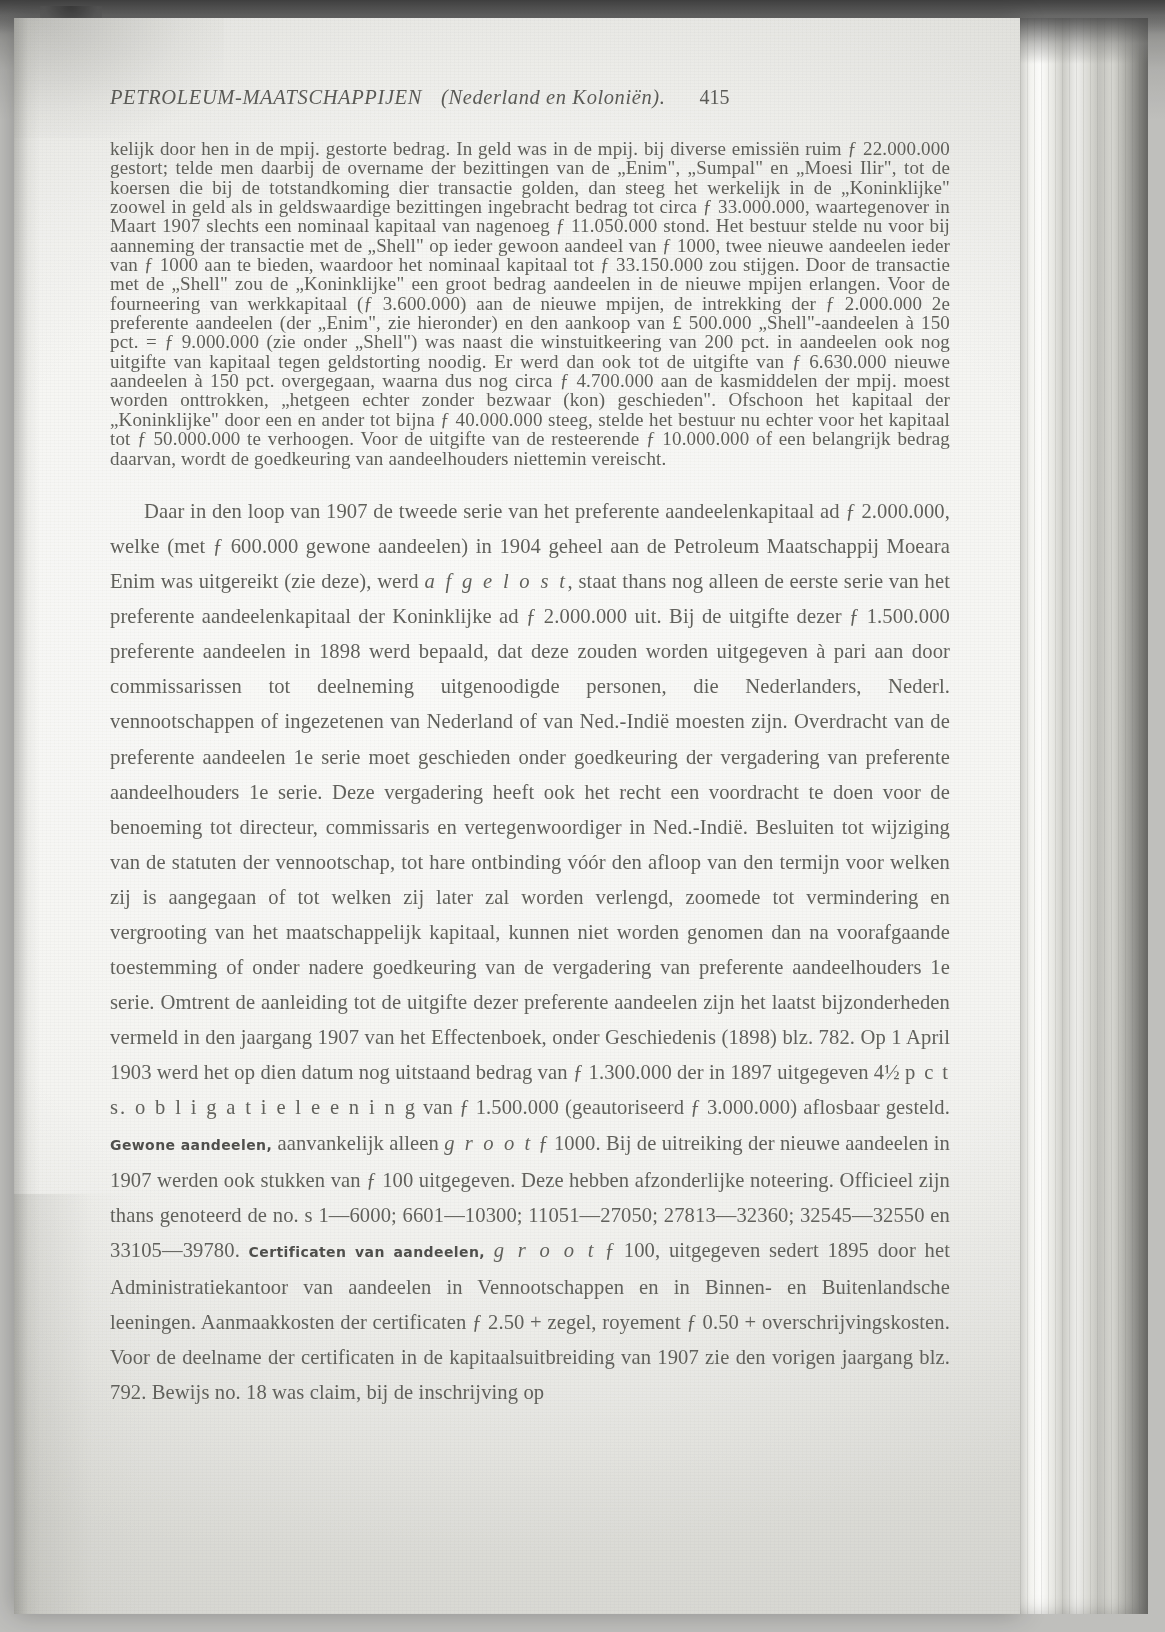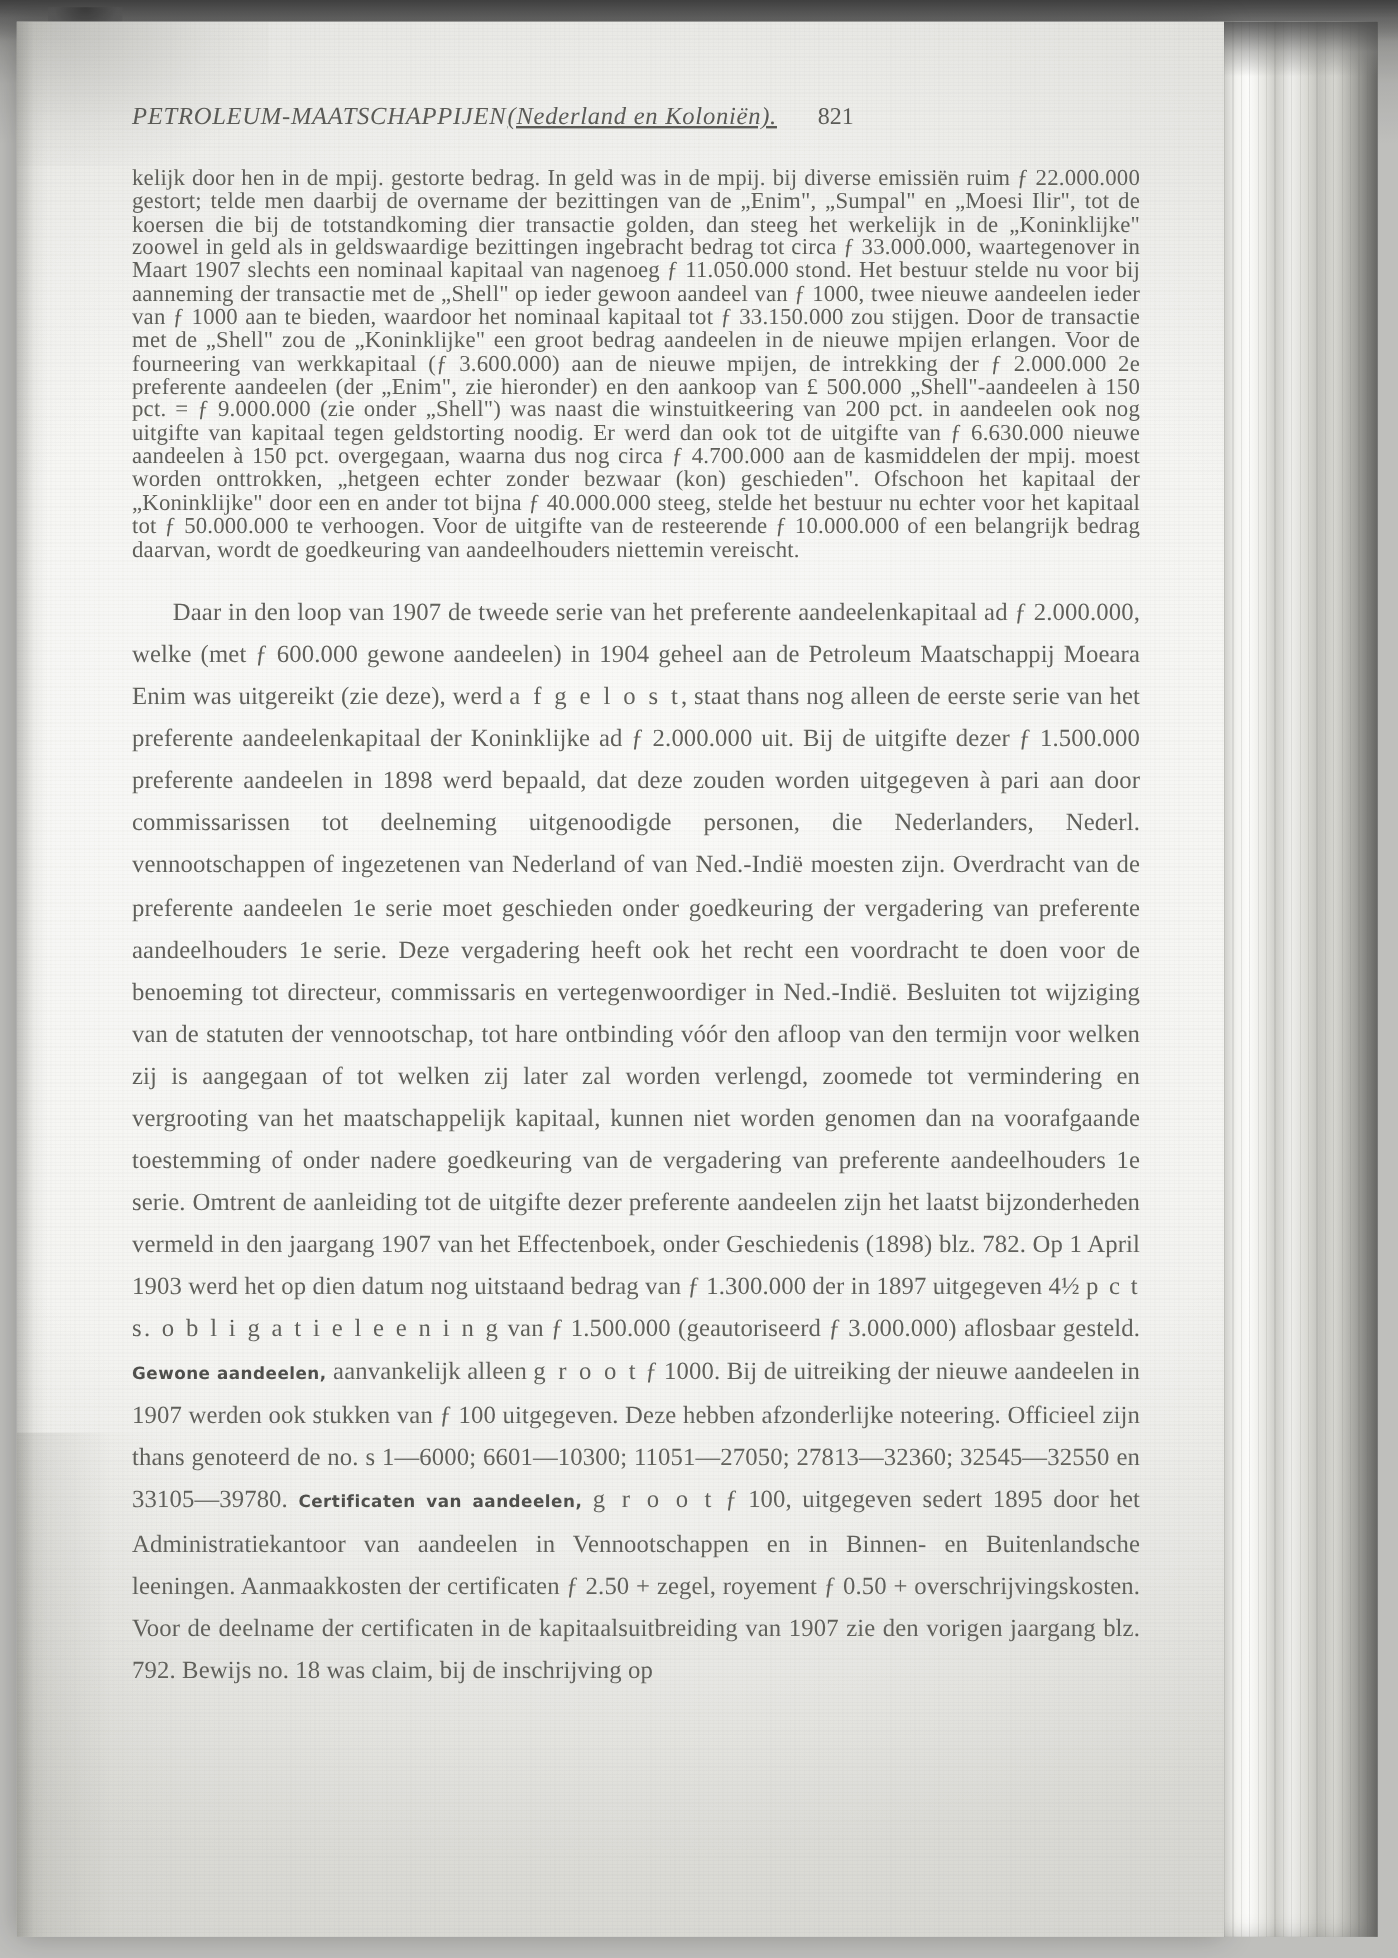--- a/index.html
+++ b/index.html
@@ -115,21 +115,21 @@
     display: flex;
     align-items: baseline;
     font-style: italic;
     font-size: 20.5px;
     letter-spacing: .6px;
     color: #494944;
     margin-bottom: 30px;
     white-space: nowrap;
   }
   .rh-title { }
-  .rh-sub { margin-left: 1px; text-decoration: underline; }
+  .rh-sub { margin-left: 19px; }
   .rh-page {
     font-style: normal;
     margin-left: 34px;
     font-size: 20px;
     letter-spacing: 0;
   }
 
   
   .fineprint {
     font-size: 19px;
@@ -145,21 +145,21 @@
   .body-text {
     font-size: 20.6px;
     line-height: 35.1px;
     text-align: justify;
     color: #50504a;
     letter-spacing: .1px;
   }
   .body-text p { margin: 0; text-indent: 34px; }
 
   
-  .spaced { letter-spacing: 2.6px; }
+  .spaced { letter-spacing: 2.6px; font-style: italic; }
   .spaced-sm { letter-spacing: 1.9px; }
 
   
   .runin {
     font-family: "DejaVu Sans", sans-serif;
     font-weight: bold;
     font-size: 14px;
     letter-spacing: .4px;
     color: #3d3d39;
   }
@@ -196,21 +196,21 @@
   <div class="curl">
     <div class="curl-lines"></div>
   </div>
   <div class="curl-top-cap"></div>
 
   <div class="content">
 
     <div class="running-head">
       <span class="rh-title">PETROLEUM-MAATSCHAPPIJEN</span>
       <span class="rh-sub">(Nederland en Koloniën).</span>
-      <span class="rh-page">821</span>
+      <span class="rh-page">415</span>
     </div>
 
     <div class="fineprint">
       <p>kelijk door hen in de mpij. gestorte bedrag. In geld was in de mpij. bij diverse emissiën ruim ƒ 22.000.000 gestort; telde men daarbij de overname der bezittingen van de „Enim", „Sumpal" en „Moesi Ilir", tot de koersen die bij de totstandkoming dier transactie golden, dan steeg het werkelijk in de „Koninklijke" zoowel in geld als in geldswaardige bezittingen ingebracht bedrag tot circa ƒ 33.000.000, waartegenover in Maart 1907 slechts een nominaal kapitaal van nagenoeg ƒ 11.050.000 stond. Het bestuur stelde nu voor bij aanneming der transactie met de „Shell" op ieder gewoon aandeel van ƒ 1000, twee nieuwe aandeelen ieder van ƒ 1000 aan te bieden, waardoor het nominaal kapitaal tot ƒ 33.150.000 zou stijgen. Door de transactie met de „Shell" zou de „Koninklijke" een groot bedrag aandeelen in de nieuwe mpijen erlangen. Voor de fourneering van werkkapitaal (ƒ 3.600.000) aan de nieuwe mpijen, de intrekking der ƒ 2.000.000 2e preferente aandeelen (der „Enim", zie hieronder) en den aankoop van £ 500.000 „Shell"-aandeelen à 150 pct. = ƒ 9.000.000 (zie onder „Shell") was naast die winstuitkeering van 200 pct. in aandeelen ook nog uitgifte van kapitaal tegen geldstorting noodig. Er werd dan ook tot de uitgifte van ƒ 6.630.000 nieuwe aandeelen à 150 pct. overgegaan, waarna dus nog circa ƒ 4.700.000 aan de kasmiddelen der mpij. moest worden onttrokken, „hetgeen echter zonder bezwaar (kon) geschieden". Ofschoon het kapitaal der „Koninklijke" door een en ander tot bijna ƒ 40.000.000 steeg, stelde het bestuur nu echter voor het kapitaal tot ƒ 50.000.000 te verhoogen. Voor de uitgifte van de resteerende ƒ 10.000.000 of een belangrijk bedrag daarvan, wordt de goedkeuring van aandeelhouders niettemin vereischt.</p>
     </div>
 
     <div class="body-text">
       <p><span>Daar in den loop van 1907 de tweede serie van het preferente aandeelenkapitaal ad ƒ 2.000.000, welke (met ƒ 600.000 gewone aandeelen) in 1904 geheel aan de Petroleum Maatschappij Moeara Enim was uitgereikt (zie deze), werd </span><span class="spaced">a f g e l o s t</span><span>, staat thans nog alleen de eerste serie van het preferente aandeelenkapitaal der Koninklijke ad ƒ 2.000.000 uit. Bij de uitgifte dezer ƒ 1.500.000 preferente aandeelen in 1898 werd bepaald, dat deze zouden worden uitgegeven à pari aan door commissarissen tot deelneming uitgenoodigde personen, die Nederlanders, Nederl. vennootschappen of ingezetenen van Nederland of van Ned.-Indië moesten zijn. Overdracht van de preferente aandeelen 1e serie moet geschieden onder goedkeuring der vergadering van preferente aandeelhouders 1e serie. Deze vergadering heeft ook het recht een voordracht te doen voor de benoeming tot directeur, commissaris en vertegenwoordiger in Ned.-Indië. Besluiten tot wijziging van de statuten der vennootschap, tot hare ontbinding vóór den afloop van den termijn voor welken zij is aangegaan of tot welken zij later zal worden verlengd, zoomede tot vermindering en vergrooting van het maatschappelijk kapitaal, kunnen niet worden genomen dan na voorafgaande toestemming of onder nadere goedkeuring van de vergadering van preferente aandeelhouders 1e serie. Omtrent de aanleiding tot de uitgifte dezer preferente aandeelen zijn het laatst bijzonderheden vermeld in den jaargang 1907 van het Effectenboek, onder Geschiedenis (1898) blz. 782. Op 1 April 1903 werd het op dien datum nog uitstaand bedrag van ƒ 1.300.000 der in 1897 uitgegeven 4½ </span><span class="spaced-sm">p c t s.  o b l i g a t i e l e e n i n g</span><span> van ƒ 1.500.000 (geautoriseerd ƒ 3.000.000) aflosbaar gesteld. </span><span class="runin">Gewone aandeelen,</span><span> aanvankelijk alleen </span><span class="spaced">g r o o t</span><span> ƒ 1000. Bij de uitreiking der nieuwe aandeelen in 1907 werden ook stukken van ƒ 100 uitgegeven. Deze hebben afzonderlijke noteering. Officieel zijn thans genoteerd de no. s </span><span>1—6000; 6601—10300; 11051—27050; 27813—32360; 32545—32550 en 33105—39780.</span> <span class="runin">Certificaten van aandeelen,</span><span> </span><span class="spaced">g r o o t</span><span> ƒ 100, uitgegeven sedert 1895 door het Administratiekantoor van aandeelen in Vennootschappen en in Binnen- en Buitenlandsche leeningen. Aanmaakkosten der certificaten ƒ 2.50 + zegel, royement ƒ 0.50 + overschrijvingskosten. Voor de deelname der certificaten in de kapitaalsuitbreiding van 1907 zie den vorigen jaargang blz. 792. Bewijs no. 18 was claim, bij de inschrijving op</span></p>
     </div>
 

